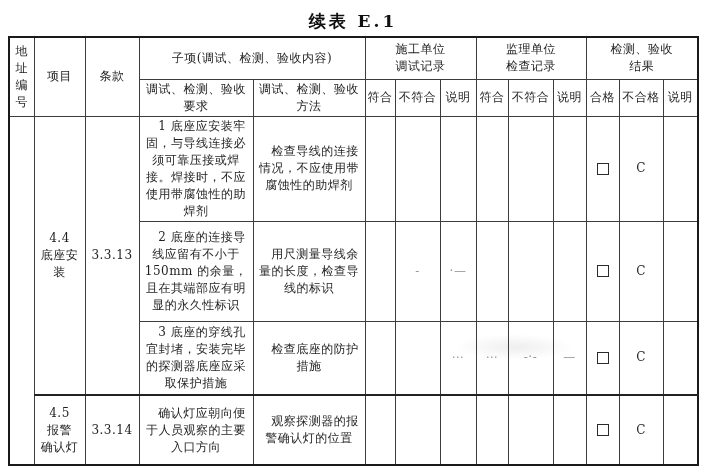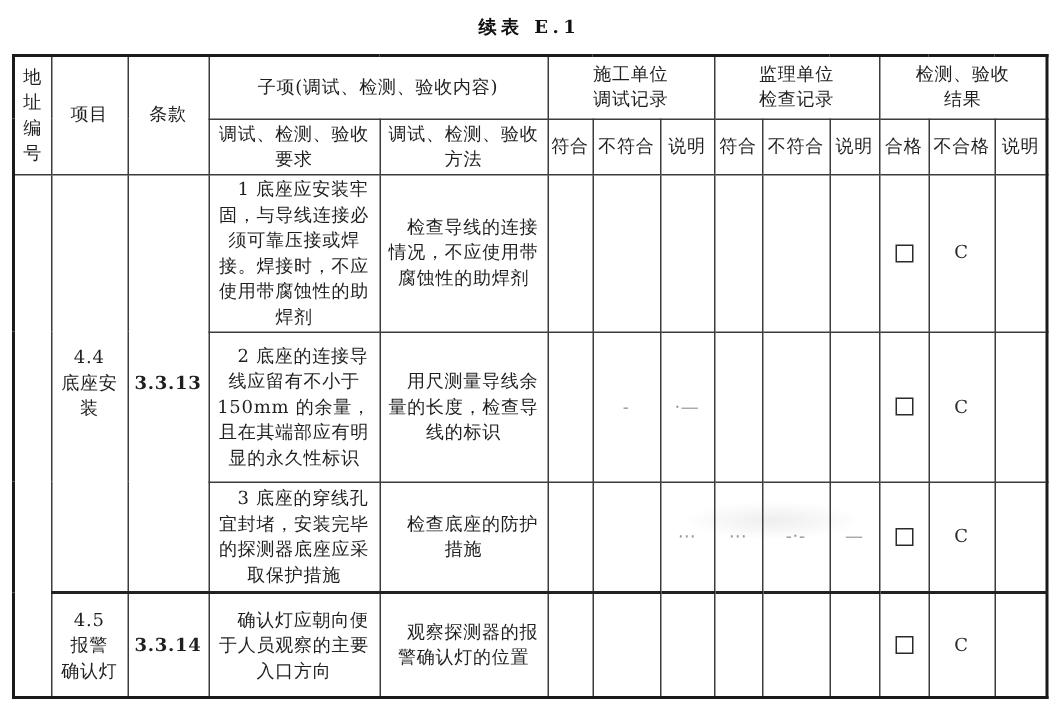--- a/index.html
+++ b/index.html
@@ -8,21 +8,21 @@
     width: 706px; height: 469px;
     position: relative;
     font-family: "DejaVu Serif", "Liberation Serif", serif;
     color: #1f1f1f;
     overflow: hidden;
   }
   .doc-title {
     position: absolute;
     top: 10px; left: 0; width: 706px;
     text-align: center;
-    font-size: 12px;
+    font-size: 17px;
     font-weight: bold;
     letter-spacing: 3px;
     color: #111;
   }
   table.acc {
     position: absolute;
     left: 8px; top: 36px;
     width: 689px;
     border-collapse: collapse;
     table-layout: fixed;
@@ -59,21 +59,21 @@
   td.txt {
     text-align: justify;
     font-size: 12.5px;
     line-height: 21px;
     padding: 4px 5px 2px 5px;
     vertical-align: middle;
     text-indent: 1em;
     letter-spacing: 0.6px;
   }
   td.item { font-size: 12.5px; line-height: 22px; letter-spacing: 0; padding: 1px 0; }
-  td.clause { font-size: 12px; letter-spacing: 0; font-weight: bold; }
+  td.clause { font-size: 12px; letter-spacing: 0; }
   td.rec { font-size: 10px; color: #999; letter-spacing: 1px; }
   .chk {
     display: inline-block;
     width: 12px; height: 12px;
     border: 1px solid #2b2b2b;
     background: #fff;
     vertical-align: middle;
   }
   td.fail-c { font-size: 12px; color: #2b2b2b; letter-spacing: 0; }
   .smudge {

